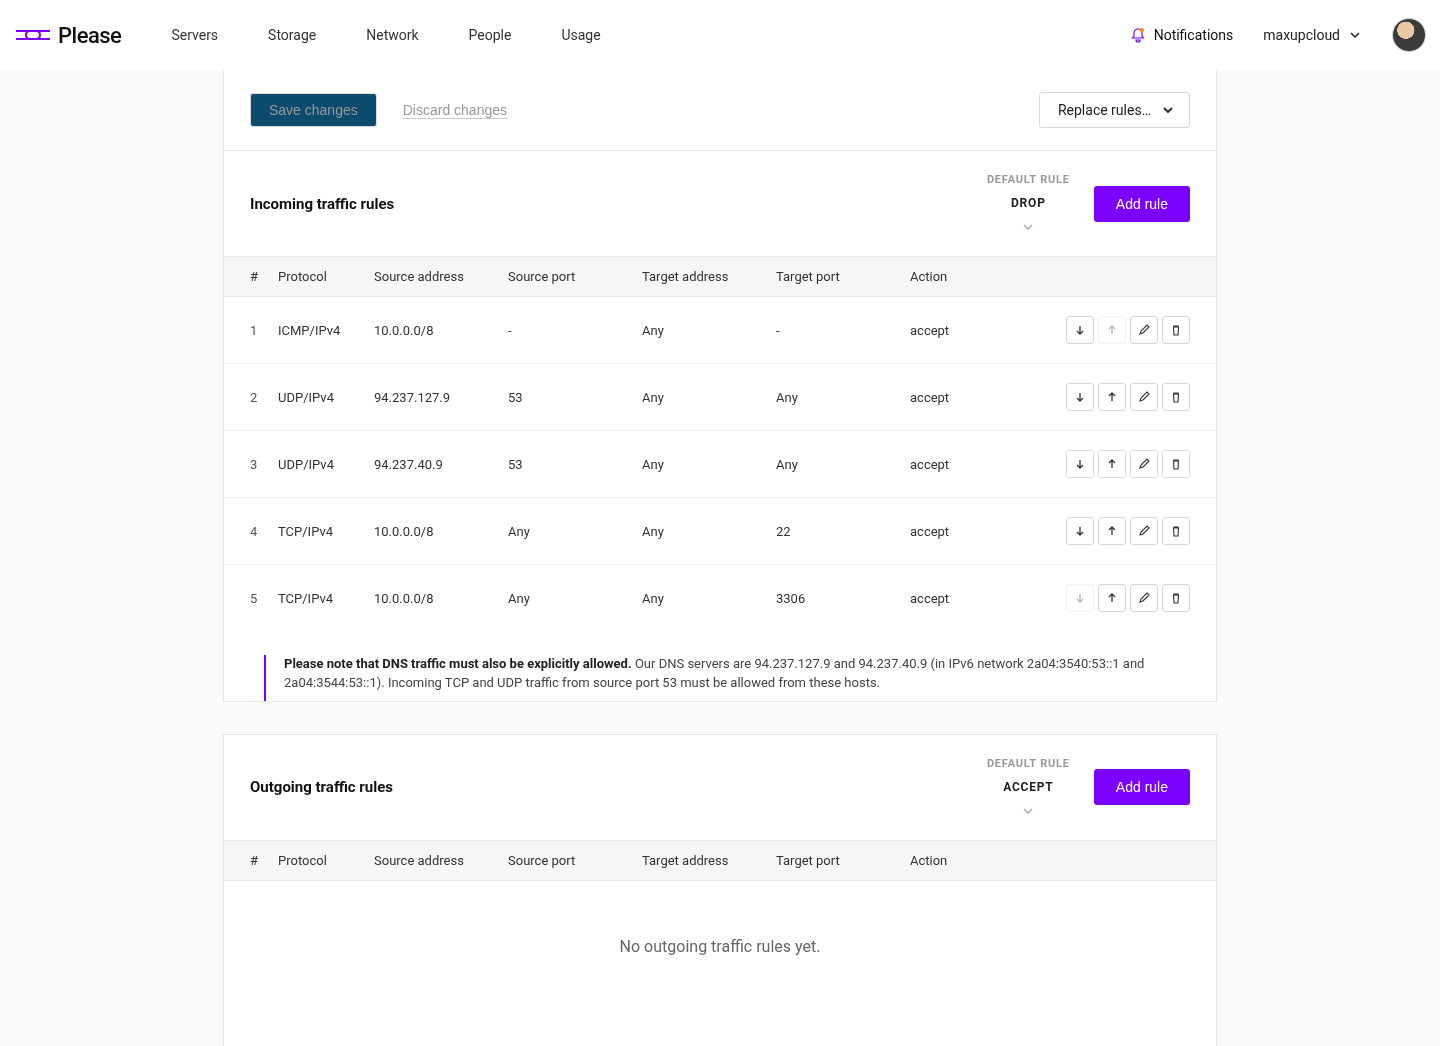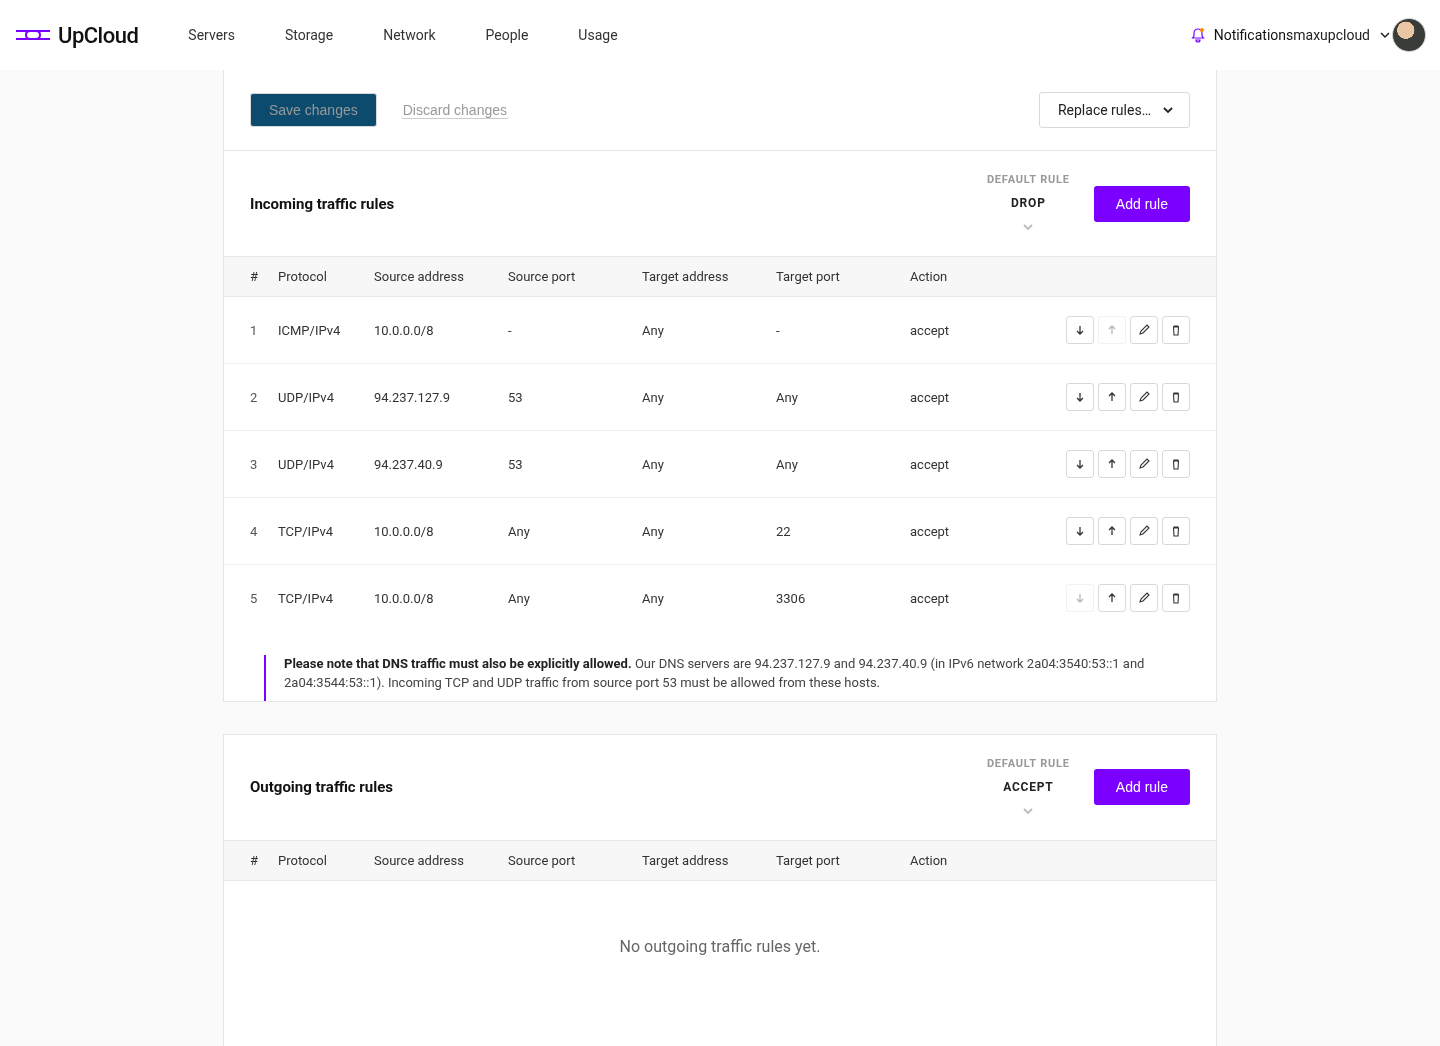--- a/index.html
+++ b/index.html
@@ -37,21 +37,21 @@
   }
   .nav-item {
     color: #333;
     font-size: 14px;
     cursor: pointer;
   }
   .top-right {
     margin-left: auto;
     display: flex;
     align-items: center;
-    gap: 0;
+    gap: 30px;
   }
   .notif {
     display: flex;
     align-items: center;
     gap: 8px;
     cursor: pointer;
   }
   .user {
     display: flex;
     align-items: center;
@@ -249,21 +249,21 @@
 <body>
 
 <div class="top-bar">
   <div class="logo">
     <span>
       <svg width="38" height="22" viewBox="0 0 38 22" fill="none">
         <path d="M2 7 H22 Q26 7 26 11 Q26 15 22 15 H2" stroke="#7b00ff" stroke-width="2" fill="none"></path>
         <path d="M36 15 H16 Q12 15 12 11 Q12 7 16 7 H36" stroke="#7b00ff" stroke-width="2" fill="none"></path>
       </svg>
     </span>
-    <span class="logo-text">UpCloud</span>
+    <span class="logo-text">Please</span>
   </div>
   <div class="nav">
     <span class="nav-item">Servers</span>
     <span class="nav-item">Storage</span>
     <span class="nav-item">Network</span>
     <span class="nav-item">People</span>
     <span class="nav-item">Usage</span>
   </div>
   <div class="top-right">
     <div class="notif">

